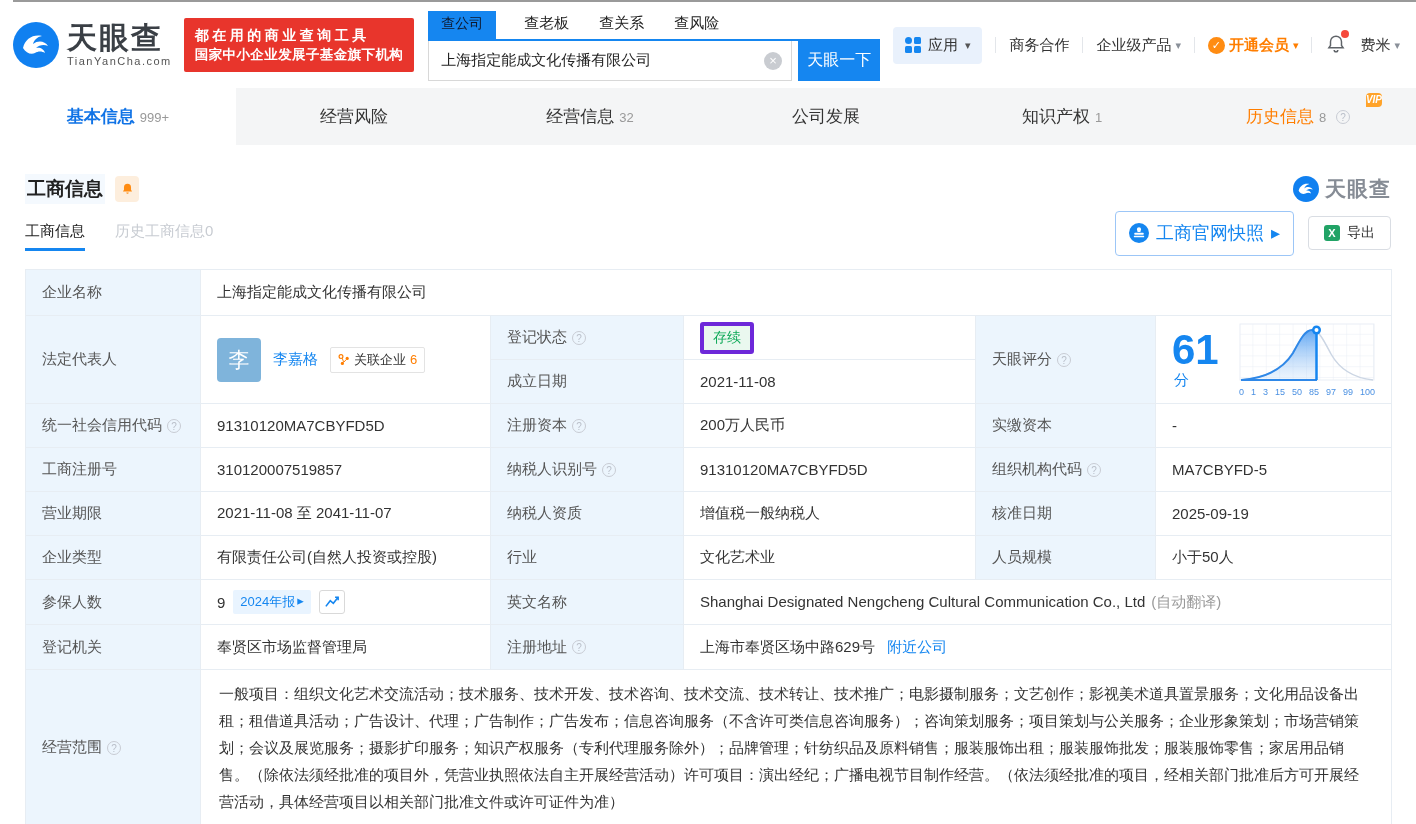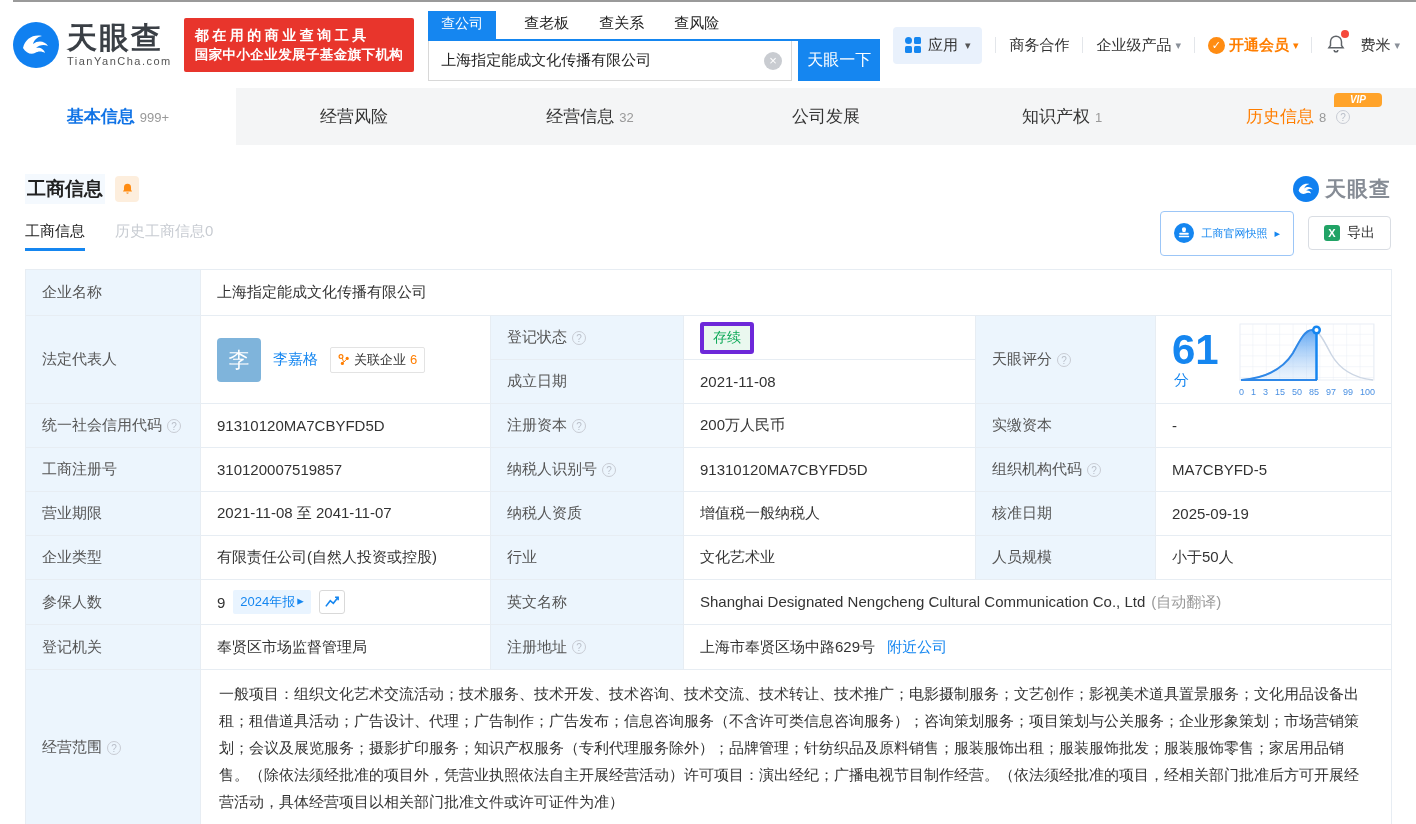--- a/index.html
+++ b/index.html
@@ -14,21 +14,21 @@
   .logo-txt { margin-left:8px; }
   .logo-brand { font-size:30px; font-weight:bold; color:#3a3f45; letter-spacing:2px; line-height:30px; }
   .logo-domain { font-size:11px; color:#555; letter-spacing:1.5px; margin-top:2px; }
   .banner { margin-left:12px; background:#e8352c; color:#fff; padding:7px 11px; border-radius:2px; }
   .banner-l1 { font-size:14px; font-weight:bold; letter-spacing:3.5px; line-height:20px; white-space:nowrap; }
   .banner-l2 { font-size:13.5px; font-weight:bold; letter-spacing:0.4px; line-height:20px; white-space:nowrap; }
 
   .search-block { margin-left:14px; width:452px; }
   .search-tabs { display:flex; align-items:flex-end; gap:26px; border-bottom:2px solid #1586f0; }
   .stab { font-size:15px; color:#222; padding:4px 2px 6px; cursor:pointer; }
-  .stab.active { background:#1586f0; color:#ffffff; padding:4px 13px 6px; font-size:14px; }
+  .stab.active { background:#1586f0; color:#0f172a; padding:4px 13px 6px; font-size:14px; }
   .search-row { display:flex; margin-top:0; }
   .search-input-wrap { position:relative; width:367px; }
   .search-input { width:100%; height:40px; border:1px solid #d8d8d8; border-top:none; padding:0 36px 0 12px;
       font-size:15px; color:#222; outline:none; font-family:inherit; }
   .clear-icon { position:absolute; right:10px; top:11px; width:18px; height:18px; border-radius:50%;
       background:#c9ccd1; color:#fff; font-size:13px; line-height:18px; text-align:center; cursor:pointer; }
   .search-btn { width:83px; height:40px; margin-left:6px; background:#1586f0; color:#fff; border:none;
       font-size:16px; cursor:pointer; font-family:inherit; }
 
   .hnav { margin-left:auto; display:flex; align-items:center; gap:13px; font-size:15px; color:#333; white-space:nowrap; }
@@ -51,41 +51,41 @@
 
   
   .tabbar { height:57px; background:#f4f5f6; display:flex; }
   .tab { flex:1; display:flex; align-items:center; justify-content:center; gap:5px; cursor:pointer; position:relative; }
   .tab-label { font-size:17px; color:#333; }
   .tab.active { background:#fff; }
   .tab.active .tab-label { color:#1073e6; font-weight:bold; }
   .tab-count { font-size:13px; color:#999; margin-top:2px; }
   .tab-orange .tab-label { color:#ff7e00; }
   .vip-badge { position:absolute; top:5px; right:34px; background:#ffa32a; color:#fff; font-size:10px;
-      font-weight:bold; font-style:italic; padding:1px 16px 2px; border-radius:4px 4px 4px 0; }
+      font-weight:bold; font-style:italic; padding:1px 0 2px; border-radius:4px 4px 4px 0; }
   .help-ic { display:inline-block; width:14px; height:14px; border:1px solid #c8ccd4; border-radius:50%;
       color:#b9bfc9; font-size:10px; line-height:13px; text-align:center; margin-left:5px; cursor:pointer;
       flex:0 0 auto; font-style:normal; }
 
   
   .content { padding:26px 25px 0; background:#fff; }
   .sec-head { display:flex; align-items:center; height:36px; }
   .sec-title { font-size:19px; font-weight:bold; color:#222; background:#f4f9fe; padding:2px 2px; }
   .sec-bell { width:24px; height:26px; margin-left:10px; background:#fdeedd; border-radius:4px;
       display:flex; align-items:center; justify-content:center; cursor:pointer; }
   .watermark { margin-left:auto; display:flex; align-items:center; gap:6px; }
   .watermark-txt { font-size:21px; color:#868c95; font-weight:bold; letter-spacing:1px; }
 
   .subtab-row { display:flex; align-items:center; margin-top:10px; height:38px; }
   .subtab { font-size:15px; color:#222; padding-bottom:10px; position:relative; cursor:pointer; margin-right:30px; }
   .subtab.active::after { content:""; position:absolute; left:0; right:0; bottom:0; height:3px; background:#1586f0; }
   .subtab.dim { color:#c8ccd2; }
   .subtab-btns { margin-left:auto; display:flex; gap:14px; align-items:center; padding-bottom:6px; }
   .btn-snapshot { display:flex; align-items:center; gap:7px; height:45px; padding:0 13px; background:#fff;
-      border:1px solid #9cc6f7; border-radius:4px; color:#1586f0; font-size:11px; cursor:pointer; font-family:inherit; }
+      border:1px solid #9cc6f7; border-radius:4px; color:#1586f0; font-size:18px; cursor:pointer; font-family:inherit; }
   .btn-export { display:flex; align-items:center; gap:7px; height:34px; padding:0 15px; background:#fff;
       border:1px solid #d9dde3; border-radius:4px; color:#333; font-size:14px; cursor:pointer; font-family:inherit; }
   .excel-ic { width:16px; height:16px; background:#21a366; border-radius:3px; color:#fff; font-size:11px;
       font-weight:bold; line-height:16px; text-align:center; }
 
   
   .info-table { width:1366px; border-collapse:collapse; margin-top:14px; table-layout:fixed; }
   .info-table td { border:1px solid #e7edf3; font-size:15px; vertical-align:middle; padding:0 16px; height:44px; }
   td.lbl { background:#ecf5fd; color:#555; }
   td.val { color:#333; background:#fff; }

